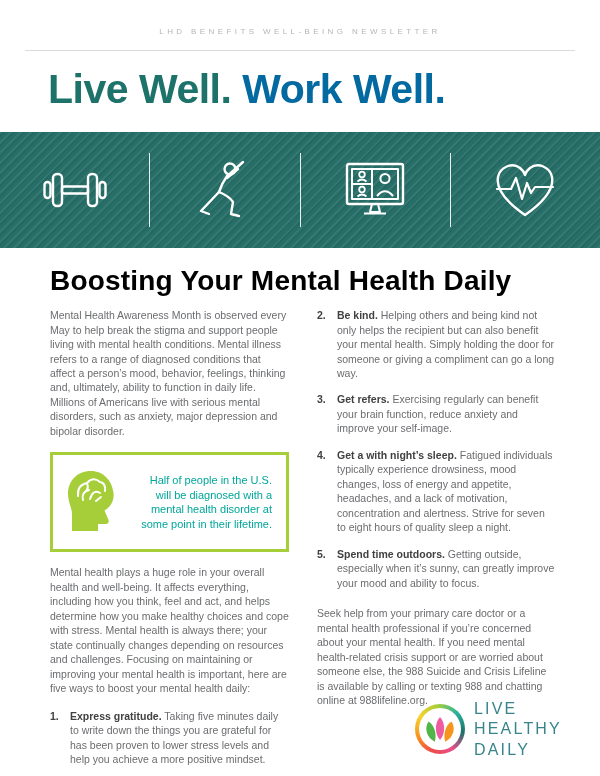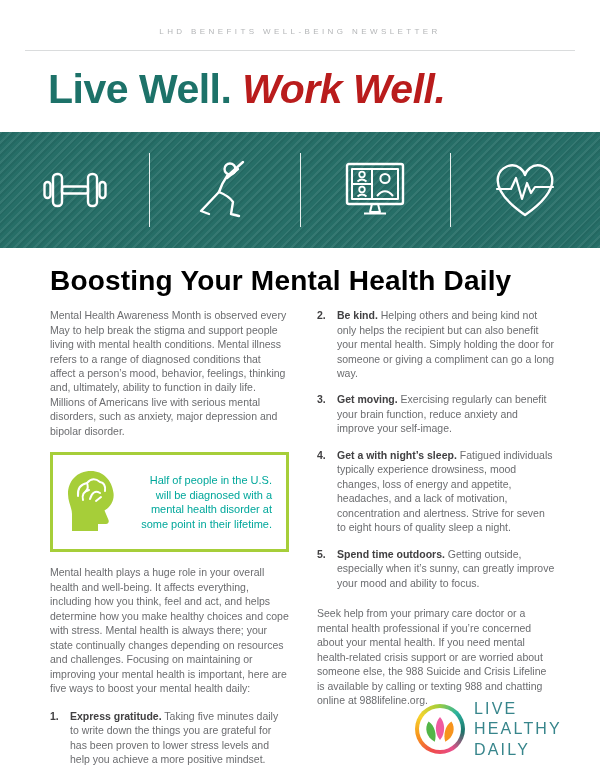--- a/index.html
+++ b/index.html
@@ -11,21 +11,21 @@
   
   .kicker {
     padding-top:27px; text-align:center;
     font-size:8px; letter-spacing:3.4px; color:#b4b6b8; font-weight:400;
   }
   .head-rule { border:none; border-top:1px solid #dadcdd; margin:14px 25px 0 25px; }
   h1.masthead {
     margin:17px 0 0 48px; font-size:41px; line-height:1.05; font-weight:700;
     letter-spacing:-0.5px; color:#1d7269; white-space:nowrap;
   }
-  h1.masthead .green { color:#b91c1c;font-style:italic; }
+  h1.masthead .green { color:#0369a1; }
   
   .banner {
     margin-top:21px; height:116px; width:100%;
     background-color:#266e67;
     background-image:repeating-linear-gradient(135deg,
       rgba(255,255,255,0.07) 0px, rgba(255,255,255,0.07) 2px,
       rgba(0,0,0,0.05) 2px, rgba(0,0,0,0.05) 4px,
       transparent 4px, transparent 7px);
     display:flex; align-items:center;
   }
@@ -173,21 +173,21 @@
     </div>
 
     <div class="col col-right">
       <ol class="nlist">
         <li>
           <span class="num">2.</span>
           <p class="li-text"><b>Be kind.</b> <span>Helping others and being kind not only helps the recipient but can also benefit your mental health. Simply holding the door for someone or giving a compliment can go a long way.</span></p>
         </li>
         <li>
           <span class="num">3.</span>
-          <p class="li-text"><b>Get moving.</b> <span>Exercising regularly can benefit your brain function, reduce anxiety and improve your self-image.</span></p>
+          <p class="li-text"><b>Get refers.</b> <span>Exercising regularly can benefit your brain function, reduce anxiety and improve your self-image.</span></p>
         </li>
         <li>
           <span class="num">4.</span>
           <p class="li-text"><b>Get a with night’s sleep.</b> <span>Fatigued individuals typically experience drowsiness, mood changes, loss of energy and appetite, headaches, and a lack of motivation, concentration and alertness. Strive for seven to eight hours of quality sleep a night.</span></p>
         </li>
         <li>
           <span class="num">5.</span>
           <p class="li-text"><b>Spend time outdoors.</b> <span>Getting outside, especially when it’s sunny, can greatly improve your mood and ability to focus.</span></p>
         </li>
       </ol>

